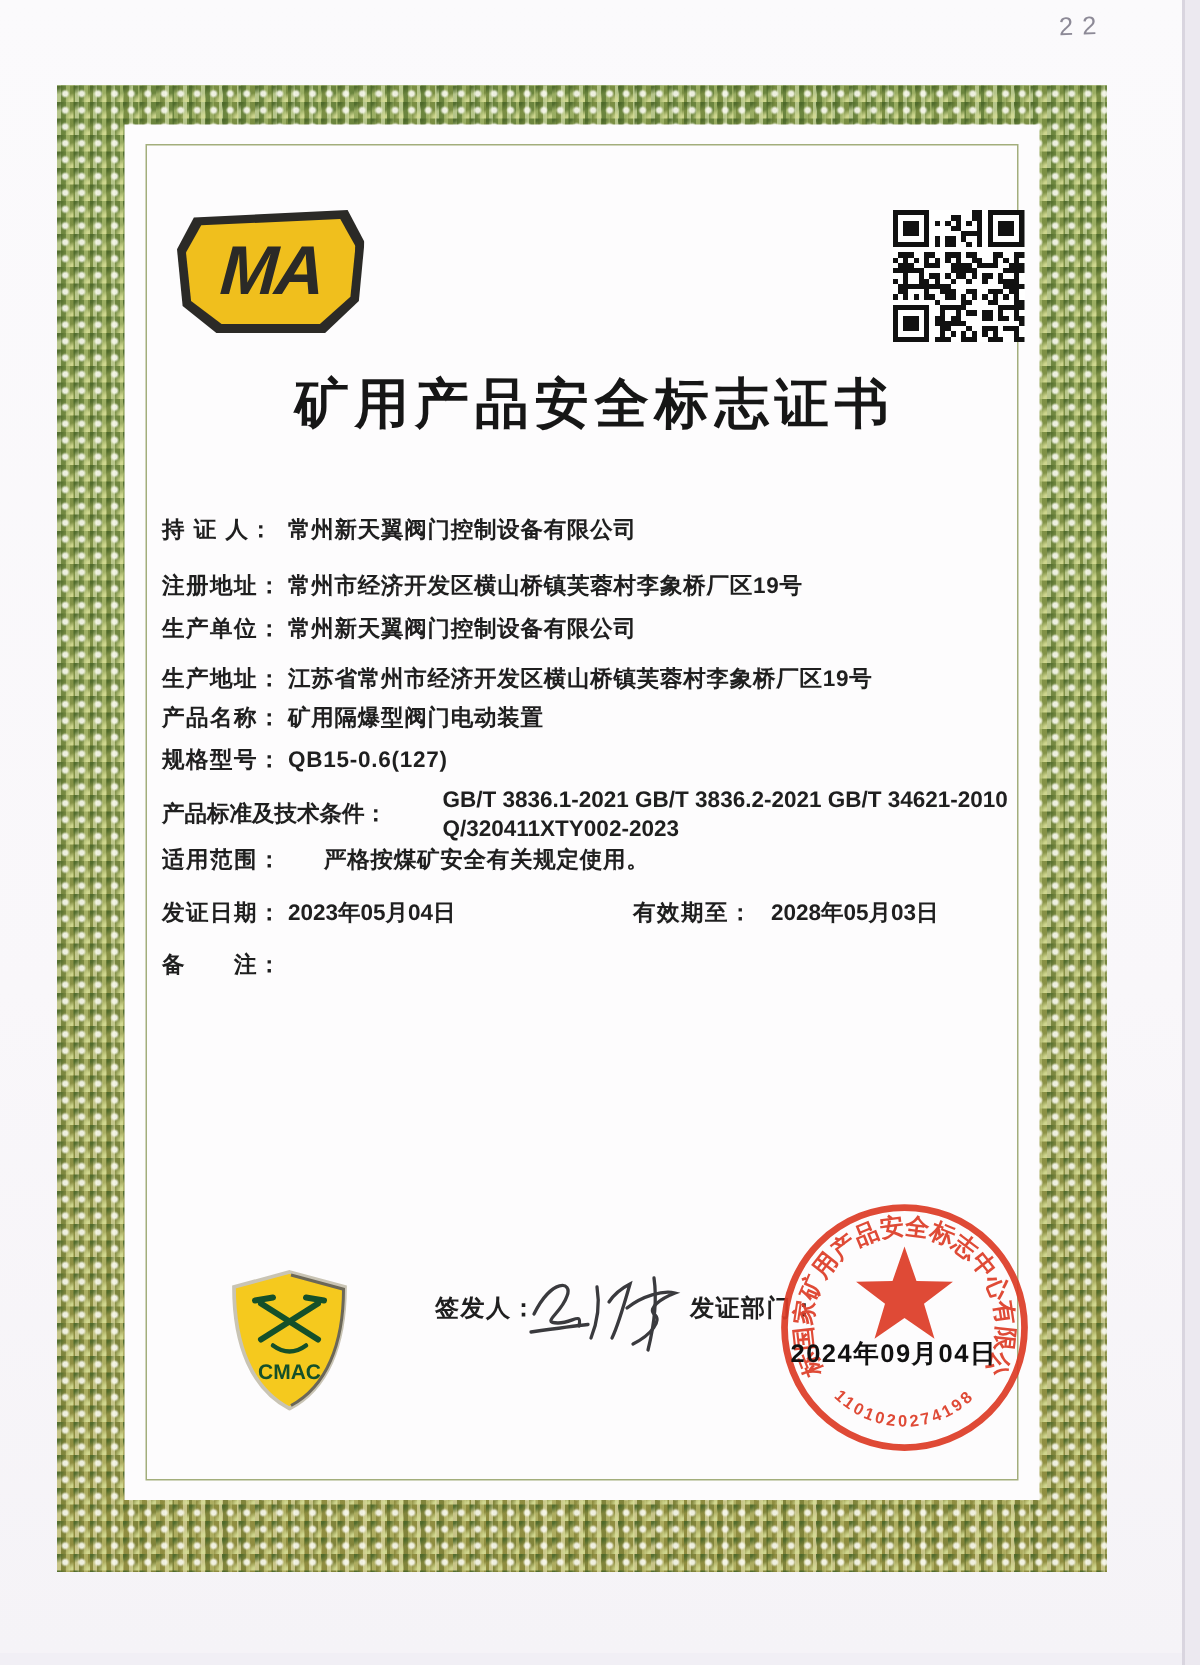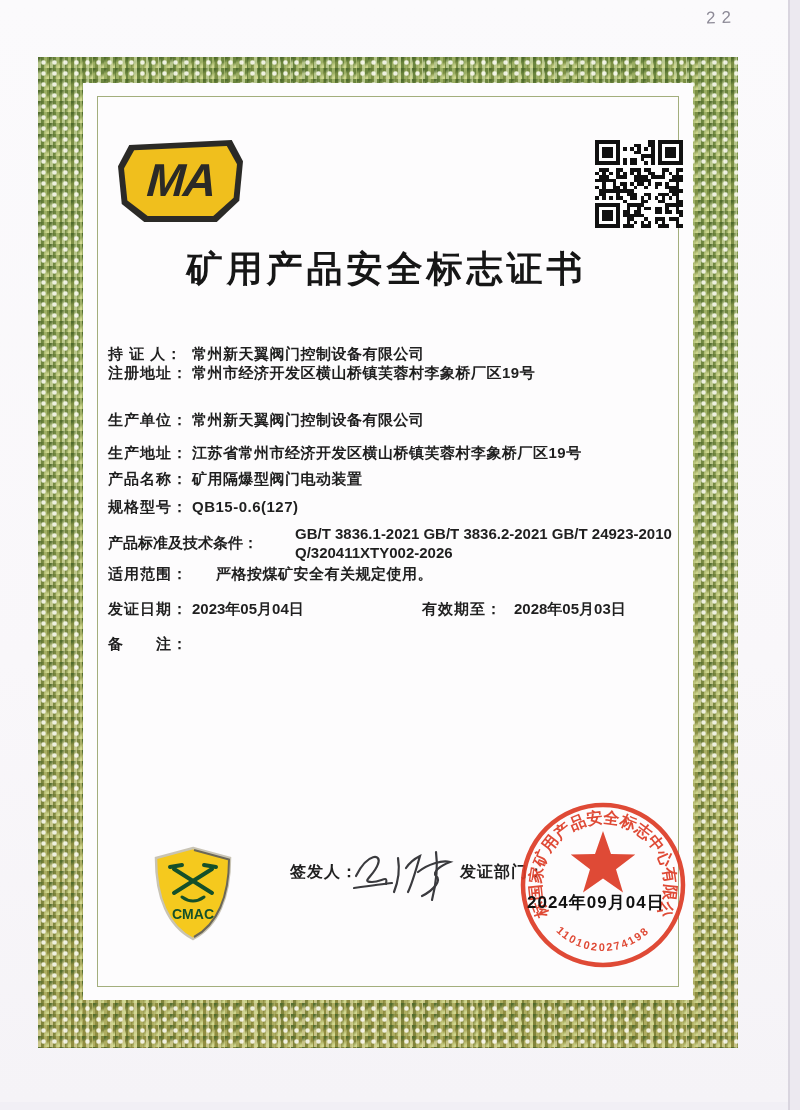--- a/index.html
+++ b/index.html
@@ -43,21 +43,21 @@
     letter-spacing:-2px;transform:skew(-4deg) translateY(-1px);
     font-family:"Liberation Sans",sans-serif;}
 
   .certno{position:absolute;left:300px;top:170px;font-size:17px;font-weight:600;
     letter-spacing:1px;}
   .certno .num{font-family:"Liberation Serif","DejaVu Serif",serif;
     font-weight:400;font-size:19px;letter-spacing:1px;}
 
   .qr{position:absolute;left:595px;top:140px;width:88px;height:88px;background:#fff;}
 
-  .title{position:absolute;left:79px;top:245px;width:615px;text-align:center;
+  .title{position:absolute;left:89px;top:245px;width:615px;text-align:center;
     font-size:36px;font-weight:800;letter-spacing:4px;color:#161616;}
 
   
   .row{position:absolute;left:108px;width:590px;font-size:15px;line-height:19px;}
   .row .lbl{display:inline-block;width:84px;font-weight:700;letter-spacing:1px;vertical-align:top;}
   .row .val{display:inline-block;font-weight:700;vertical-align:top;letter-spacing:.5px;}
   .row-std .lbl{width:187px;letter-spacing:0;}
   .row-std .val{width:392px;font-family:"Liberation Sans",sans-serif;letter-spacing:0;}
   .row-scope .lbl{width:108px;}
   .dates .val1{display:inline-block;width:160px;font-weight:700;}
@@ -332,37 +332,37 @@
         <rect x="1" y="19" width="5" height="5" fill="#fff"></rect>
         <rect x="2" y="20" width="3" height="3" fill="#111"></rect>
       </svg>
   </div>
 
   <div class="title">矿用产品安全标志证书</div>
 
   <div class="row" style="top:344px">
     <span class="lbl">持 证 人：</span><span class="val">常州新天翼阀门控制设备有限公司</span>
   </div>
-  <div class="row" style="top:363px">
+  <div class="row" style="top:381px">
     <span class="lbl">注册地址：</span><span class="val">常州市经济开发区横山桥镇芙蓉村李象桥厂区19号</span>
   </div>
   <div class="row" style="top:410px">
     <span class="lbl">生产单位：</span><span class="val">常州新天翼阀门控制设备有限公司</span>
   </div>
   <div class="row" style="top:443px">
     <span class="lbl">生产地址：</span><span class="val">江苏省常州市经济开发区横山桥镇芙蓉村李象桥厂区19号</span>
   </div>
   <div class="row" style="top:469px">
     <span class="lbl">产品名称：</span><span class="val">矿用隔爆型阀门电动装置</span>
   </div>
   <div class="row" style="top:497px">
     <span class="lbl">规格型号：</span><span class="val">QB15-0.6(127)</span>
   </div>
   <div class="row row-std" style="top:524px">
-    <span class="lbl" style="padding-top:9px">产品标准及技术条件：</span><span class="val">GB/T 3836.1-2021 GB/T 3836.2-2021 GB/T 24923-2010 Q/320411XTY002-2026</span>
+    <span class="lbl" style="padding-top:9px">产品标准及技术条件：</span><span class="val">GB/T 3836.1-2021 GB/T 3836.2-2021 GB/T 34621-2010 Q/320411XTY002-2023</span>
   </div>
   <div class="row row-scope" style="top:564px">
     <span class="lbl">适用范围：</span><span class="val">严格按煤矿安全有关规定使用。</span>
   </div>
 
   <div class="row dates" style="top:599px">
     <span class="lbl">发证日期：</span><span class="val1">2023年05月04日</span><span style="display:inline-block;width:70px"></span><span class="lbl2">有效期至：</span><span class="val2">2028年05月03日</span>
   </div>
 
   <div class="row" style="top:634px">

